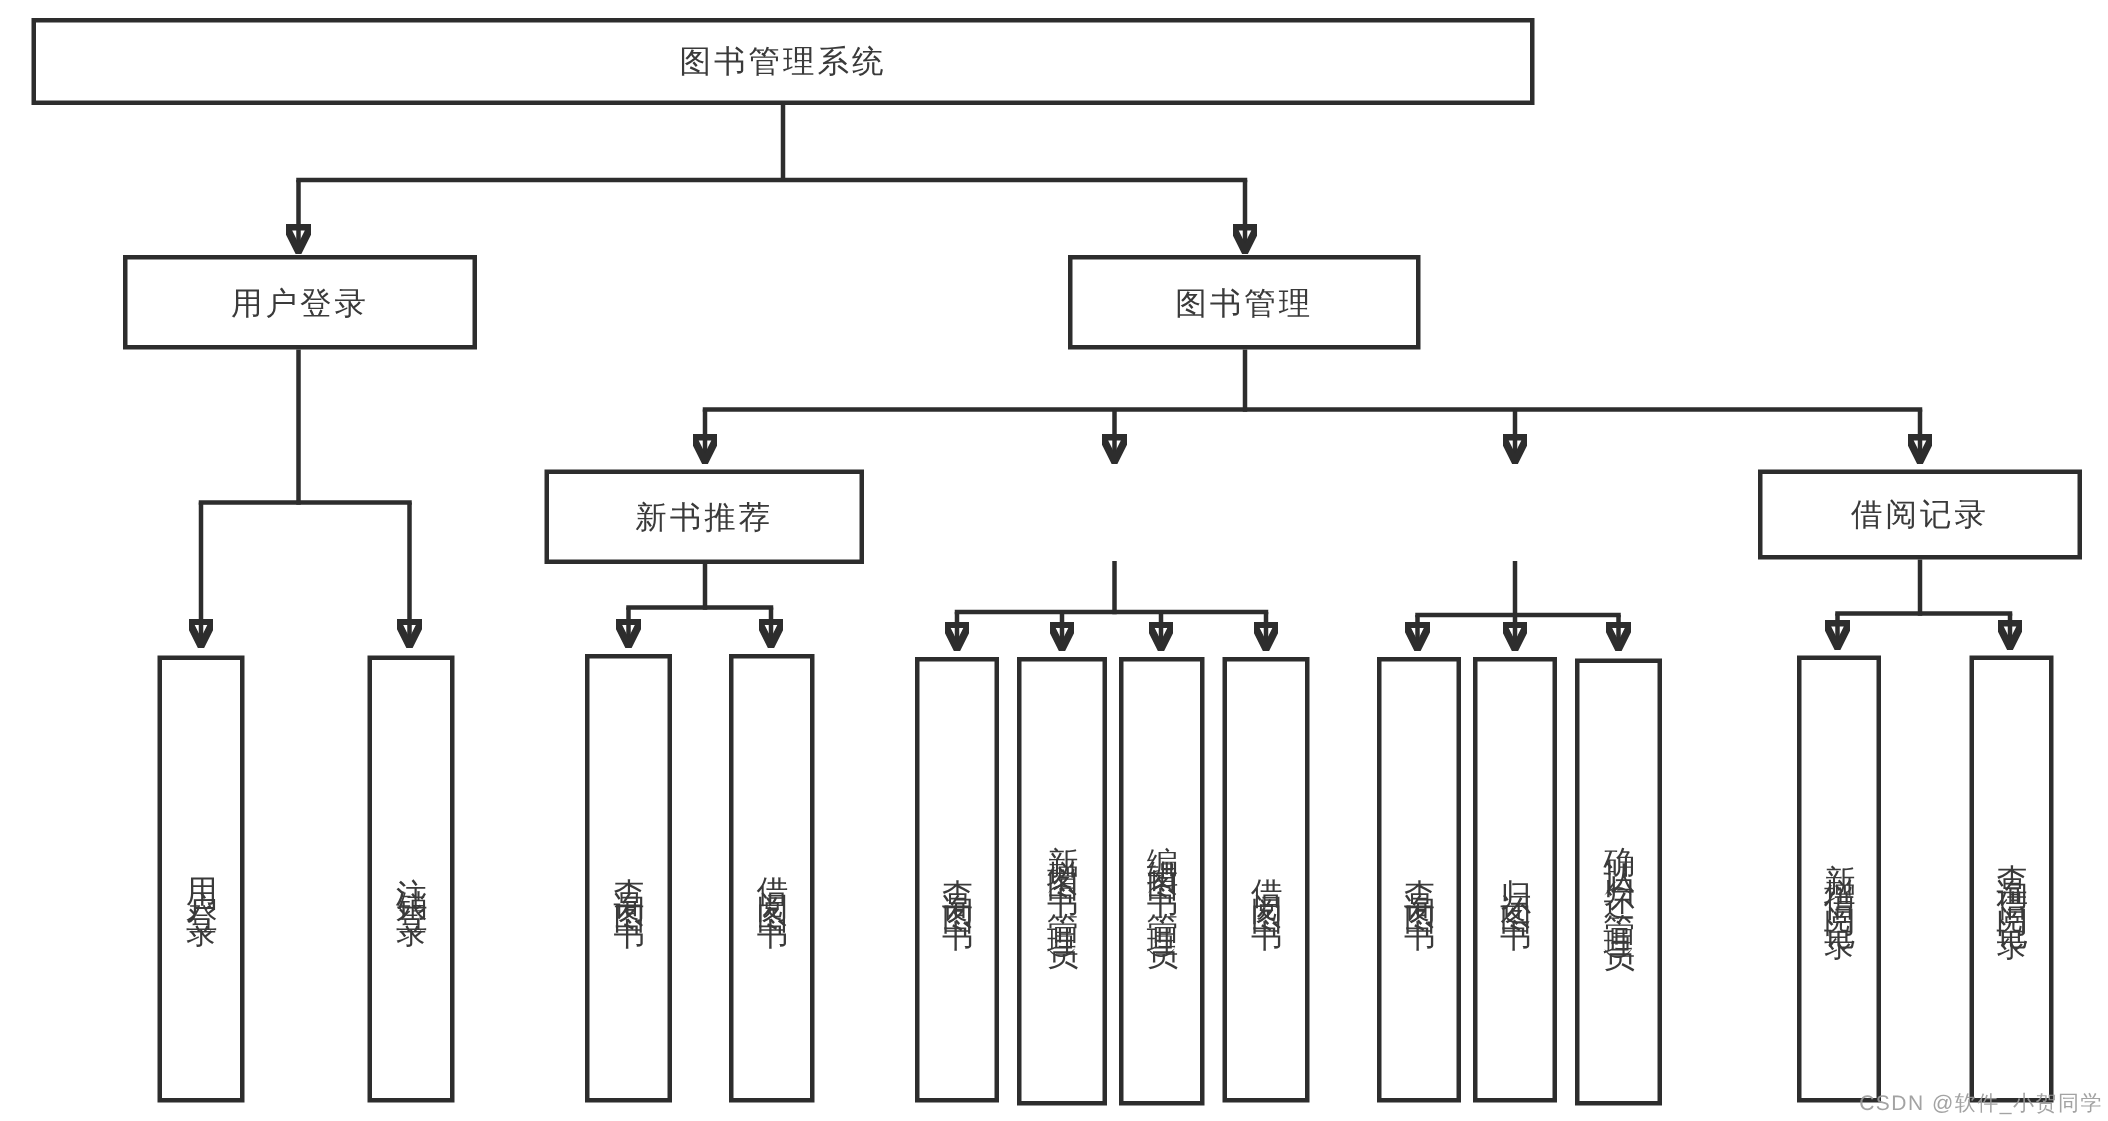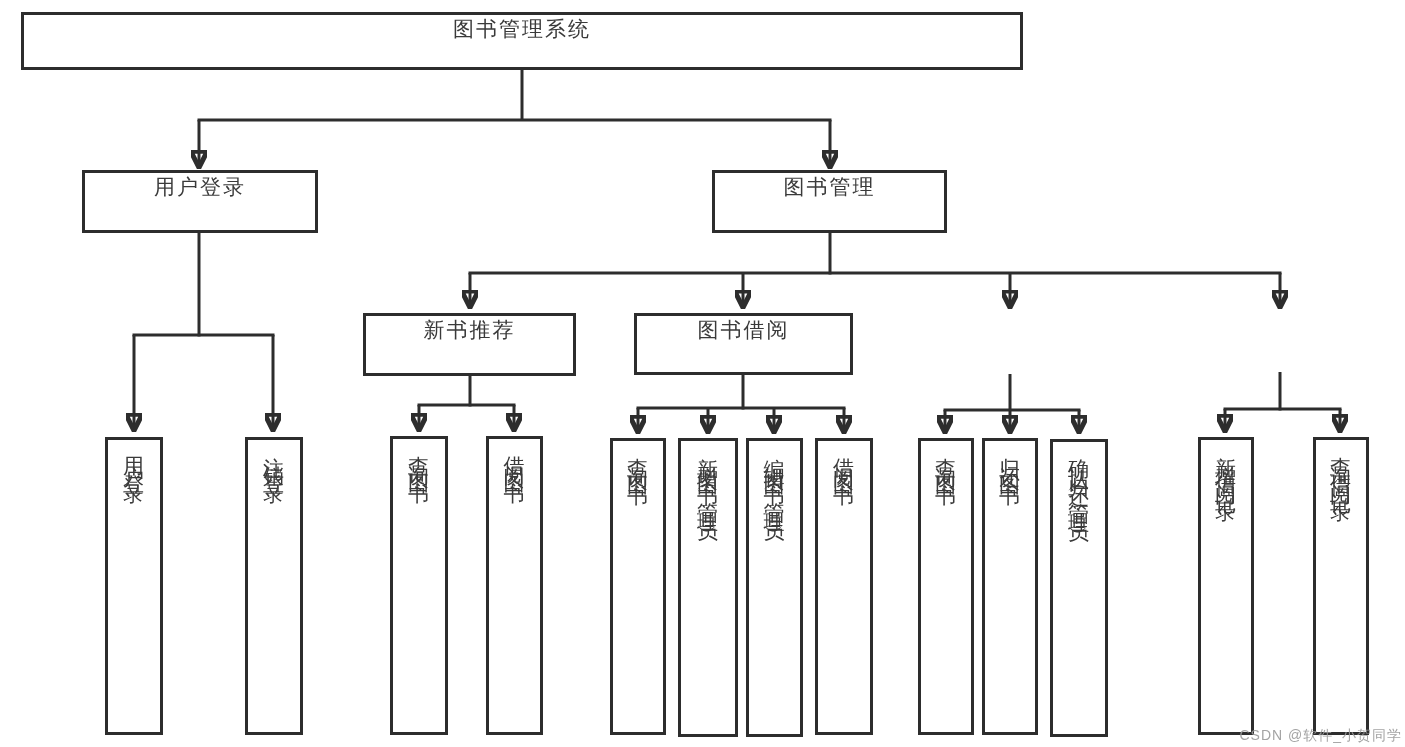--- a/index.html
+++ b/index.html
@@ -9,20 +9,21 @@
     background:#ffffff;
     font-family:"Liberation Sans", sans-serif;
     overflow:hidden;
   }
   .node{
     position:absolute;
     box-sizing:border-box;
     border:3px solid #2d2d2d;
     background:#ffffff;
     display:flex;
+    align-items:center;
     justify-content:center;
     color:#3a3a3a;
   }
   .node.h span{
     font-size:21px;
     letter-spacing:2px;
     white-space:nowrap;
     color:#3a3a3a;
   }
   .node.v span{
@@ -112,22 +113,22 @@
   <div class="node h" style="left:82px;top:170px;width:236px;height:63px">
     <span>用户登录</span>
   </div>
   <div class="node h" style="left:712px;top:170px;width:235px;height:63px">
     <span>图书管理</span>
   </div>
 
   <div class="node h" style="left:363px;top:313px;width:213px;height:63px">
     <span>新书推荐</span>
   </div>
-  <div class="node h" style="left:634px;top:313px;width:219px;height:62px">
-    <span>图书借阅</span>
+  <div class="node h" style="left:1172px;top:313px;width:216px;height:60px">
+    <span>借阅记录</span>
   </div>
 
   <div class="node v" style="left:105px;top:437px;width:58px;height:298px">
     <span>用户登录</span>
   </div>
   <div class="node v" style="left:245px;top:437px;width:58px;height:298px">
     <span>注销登录</span>
   </div>
 
   <div class="node v" style="left:390px;top:436px;width:58px;height:299px">

